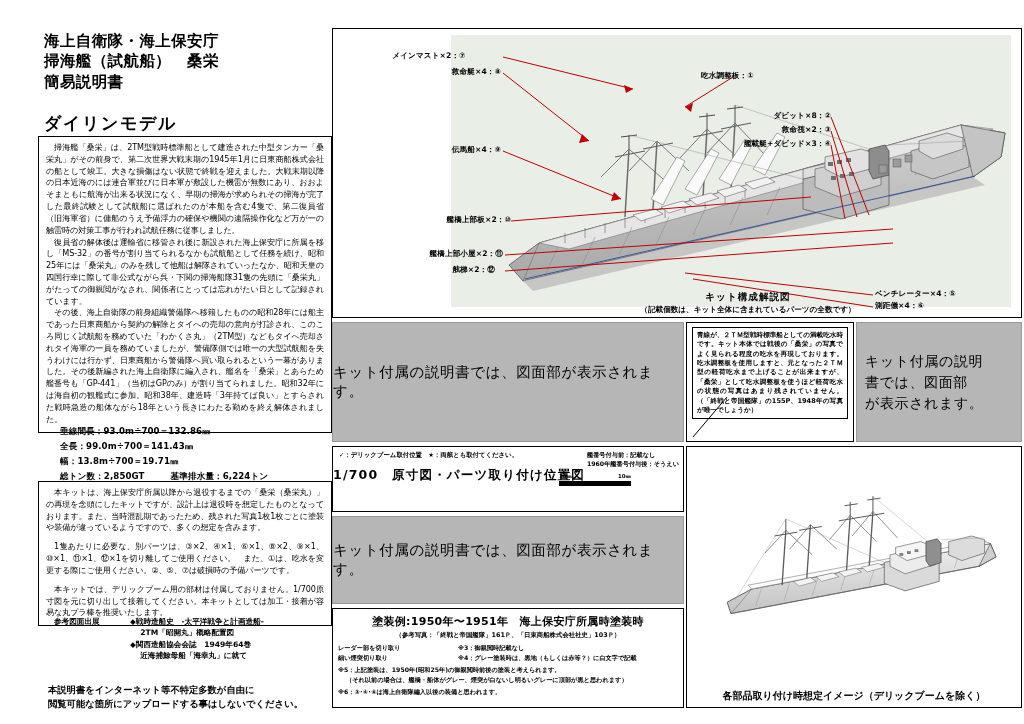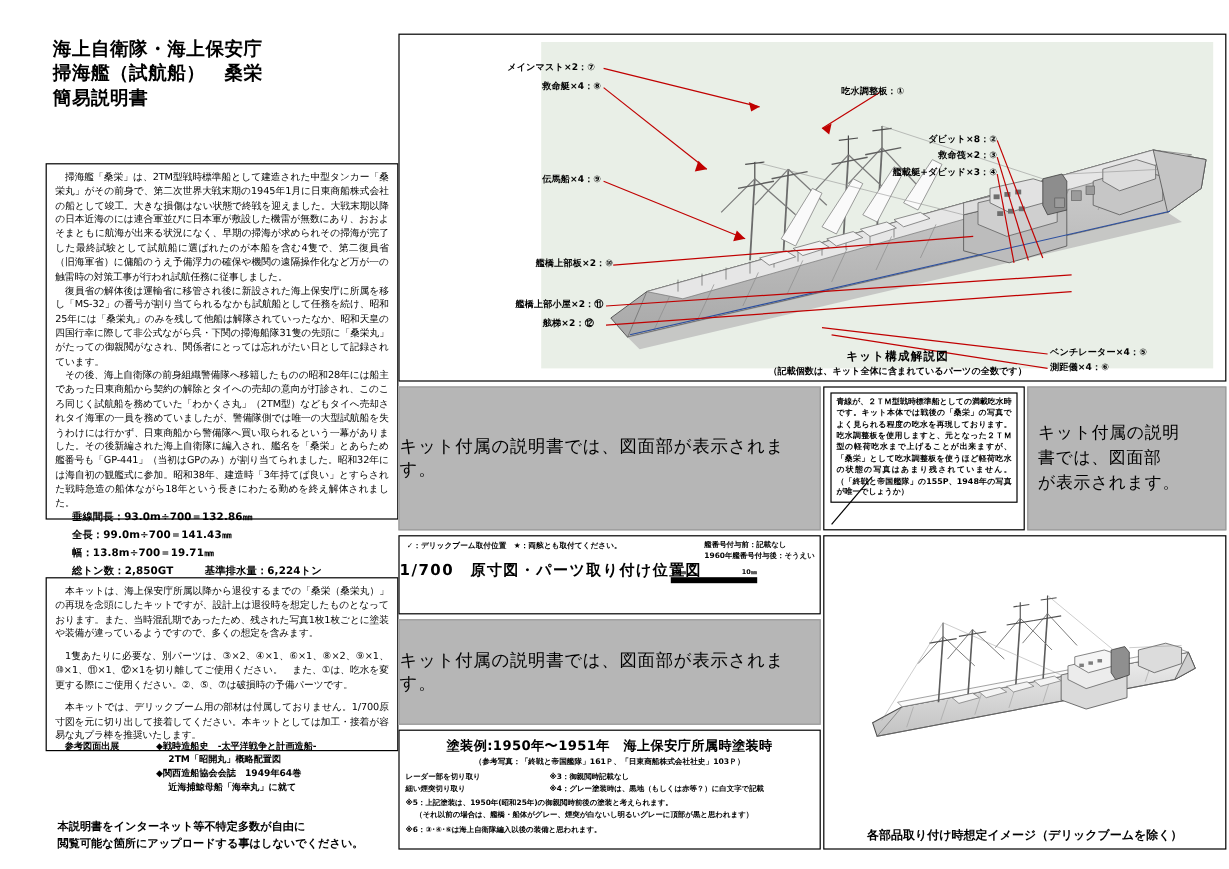--- a/index.html
+++ b/index.html
@@ -224,20 +224,21 @@
 <div class="page">
 
   <div class="left-col">
 
     <div class="title-block">
       <div class="title-line">海上自衛隊・海上保安庁</div>
       <div class="title-line">掃海艦（試航船）　桑栄</div>
       <div class="title-line">簡易説明書</div>
     </div>
 
+    <div class="brand">ダイリンモデル</div>
 
     <div class="boxed history-box">
       <div class="body-text">
         <p>掃海艦「桑栄」は、2TM型戦時標準船として建造された中型タンカー「桑栄丸」がその前身で、第二次世界大戦末期の1945年1月に日東商船株式会社の船として竣工。大きな損傷はない状態で終戦を迎えました。大戦末期以降の日本近海のには連合軍並びに日本軍が敷設した機雷が無数にあり、おおよそまともに航海が出来る状況になく、早期の掃海が求められその掃海が完了した最終試験として試航船に選ばれたのが本船を含む4隻で、第二復員省（旧海軍省）に傭船のうえ予備浮力の確保や機関の遠隔操作化など万が一の触雷時の対策工事が行われ試航任務に従事しました。</p>
         <p>復員省の解体後は運輸省に移管され後に新設された海上保安庁に所属を移し「MS-32」の番号が割り当てられるなかも試航船として任務を続け、昭和25年には「桑栄丸」のみを残して他船は解隊されていったなか、昭和天皇の四国行幸に際して非公式ながら呉・下関の掃海船隊31隻の先頭に「桑栄丸」がたっての御親閲がなされ、関係者にとっては忘れがたい日として記録されています。</p>
         <p>その後、海上自衛隊の前身組織警備隊へ移籍したものの昭和28年には船主であった日東商船から契約の解除とタイへの売却の意向が打診され、このころ同じく試航船を務めていた「わかくさ丸」（2TM型）などもタイへ売却されタイ海軍の一員を務めていましたが、警備隊側では唯一の大型試航船を失うわけには行かず、日東商船から警備隊へ買い取られるという一幕がありました。その後新編された海上自衛隊に編入され、艦名を「桑栄」とあらため艦番号も「GP-441」（当初はGPのみ）が割り当てられました。昭和32年には海自初の観艦式に参加。昭和38年、建造時「3年持てば良い」とすらされた戦時急造の船体ながら18年という長きにわたる勤めを終え解体されました。</p>
       </div>
     </div>
 
     <div class="specs">
@@ -426,21 +427,21 @@
           <line x1="540" y1="278" x2="360" y2="250"></line>
         </g>
         <g fill="#c00000">
           <polygon points="300,60 291,56 293,64"></polygon>
           <polygon points="256,112 249,105 246,114"></polygon>
           <polygon points="288,170 281,163 278,172"></polygon>
           <polygon points="352,78 360,74 358,83"></polygon>
         </g>
       </svg>
 
-      <div class="lbl lbl-r" style="left:3px; top:22px; width:160px;">メインマスト×2：⑦</div>
+      <div class="lbl lbl-r" style="left:16px; top:22px; width:160px;text-align:center;">メインマスト×2：⑦</div>
       <div class="lbl lbl-r" style="left:8px; top:38px; width:160px;">救命艇×4：⑧</div>
       <div class="lbl lbl-r" style="left:8px; top:116px; width:160px;">伝馬船×4：⑨</div>
       <div class="lbl lbl-r" style="left:8px; top:186px; width:170px;">艦橋上部板×2：⑩</div>
       <div class="lbl lbl-r" style="left:0px; top:220px; width:170px;">艦橋上部小屋×2：⑪</div>
       <div class="lbl lbl-r" style="left:0px; top:236px; width:162px;">舷梯×2：⑫</div>
 
       <div class="lbl" style="left:368px; top:42px;">吃水調整板：①</div>
       <div class="lbl lbl-r" style="left:330px; top:82px; width:168px;">ダビット×8：②</div>
       <div class="lbl lbl-r" style="left:330px; top:96px; width:168px;">救命筏×2：③</div>
       <div class="lbl lbl-r" style="left:320px; top:110px; width:178px;">艦載艇+ダビッド×3：④</div>

